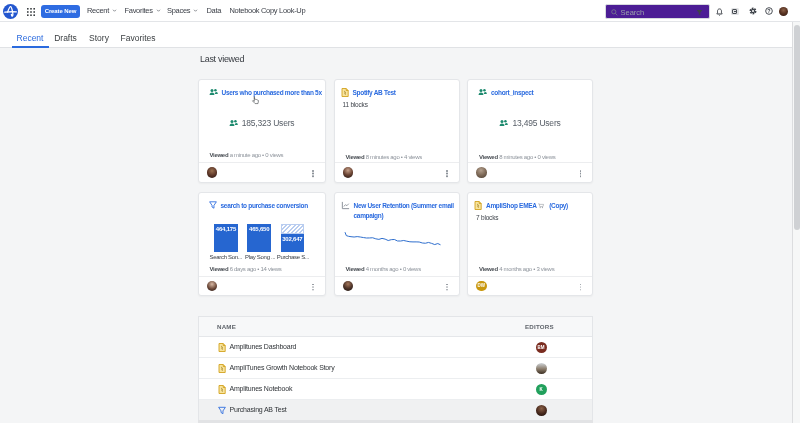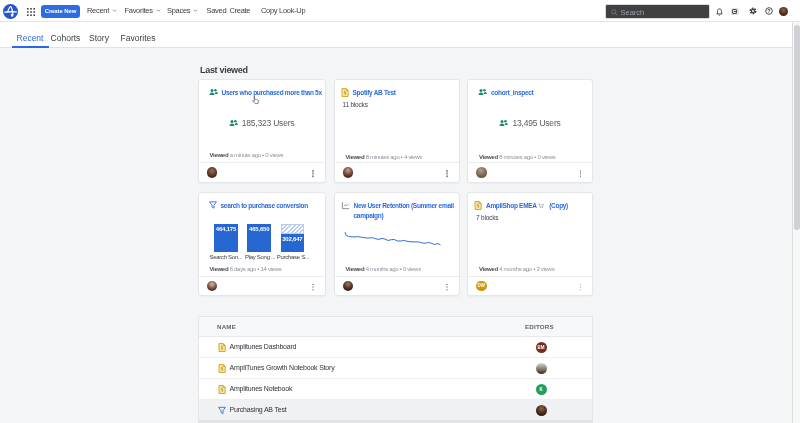--- a/index.html
+++ b/index.html
@@ -4,29 +4,29 @@
 <style>
 *{margin:0;padding:0;box-sizing:border-box;}
 html,body{width:800px;height:423px;overflow:hidden;}
 body{font-family:"Liberation Sans",sans-serif;background:#f4f5f6;position:relative;}
 .abs{position:absolute;}
 
 .topbar{position:absolute;left:0;top:0;width:800px;height:22px;background:#fff;border-bottom:1px solid #e3e5e8;}
 .createbtn{position:absolute;left:41px;top:4.5px;width:39px;height:13px;background:#2e6ce2;border-radius:3px;color:#fff;font-size:6px;letter-spacing:-0.1px;font-weight:bold;text-align:center;line-height:13px;}
 .nav{position:absolute;top:0;height:22px;line-height:22px;font-size:7.5px;letter-spacing:-0.3px;color:#3d4149;white-space:nowrap;}
 .caret{display:inline-block;width:5px;height:5px;margin-left:3px;}
-.search{position:absolute;left:604.5px;top:4px;width:105px;height:15px;border:1px solid #d7dadf;border-radius:2px;background:#404040;}
+.search{position:absolute;left:604.5px;top:4px;width:105px;height:15px;border:1px solid #d7dadf;border-radius:2px;background:#4c1d95;}
 .search .ph{position:absolute;left:15px;top:3.2px;font-size:7.5px;color:#9aa1ab;}
 
 .tabs{position:absolute;left:0;top:22px;width:800px;height:26px;background:#fff;border-bottom:1px solid #e0e2e5;}
 .tab{position:absolute;top:0;height:26px;line-height:33px;font-size:8.5px;color:#3c4043;text-align:center;}
 .tab.active{color:#2a6ade;}
 .tabline{position:absolute;left:11.5px;top:24px;width:37px;height:2px;background:#2a6ade;}
 
-.lastviewed{position:absolute;left:200px;top:65px;font-size:9px;letter-spacing:-0.3px;font-weight:700;color:#383c42;}
+.lastviewed{position:absolute;left:200px;top:54px;font-size:9px;letter-spacing:-0.3px;font-weight:400;color:#383c42;}
 .card{position:absolute;background:#fff;border:1px solid #e4e6e9;border-radius:3px;box-shadow:0 1px 2px rgba(0,0,0,.04);padding-left:20px;}
 .ct{position:absolute;left:10px;top:8px;right:3px;display:flex;align-items:flex-start;font-size:6.5px;letter-spacing:-0.3px;font-weight:bold;color:#2b6bdf;line-height:1.55;}
 .ct svg{flex:0 0 auto;margin-right:4px;margin-top:0px;}
 .ct span{white-space:nowrap;}
 .big{position:absolute;left:0;right:0;top:38px;display:flex;align-items:center;justify-content:center;font-size:8.5px;letter-spacing:-0.2px;color:#565d66;}
 .big svg{margin-right:4px;}
 .viewed{position:absolute;left:11px;font-size:6px;letter-spacing:-0.3px;color:#8d939b;white-space:nowrap;}
 .viewed b{color:#4a4f55;font-weight:bold;}
 .cfoot{position:absolute;left:0;right:0;bottom:0;height:19.5px;border-top:1px solid #ecedef;}
 .av{position:absolute;border-radius:50%;}
@@ -74,22 +74,22 @@
   <div class="createbtn">Create New</div>
   <div class="nav" style="left:87px">Recent<svg class="caret" viewBox="0 0 10 10">
         <path d="M2 3.5 L5 6.5 L8 3.5" fill="none" stroke="#3d4149" stroke-width="1.2"></path>
       </svg></div>
   <div class="nav" style="left:124.5px">Favorites<svg class="caret" viewBox="0 0 10 10">
         <path d="M2 3.5 L5 6.5 L8 3.5" fill="none" stroke="#3d4149" stroke-width="1.2"></path>
       </svg></div>
   <div class="nav" style="left:167px">Spaces<svg class="caret" viewBox="0 0 10 10">
         <path d="M2 3.5 L5 6.5 L8 3.5" fill="none" stroke="#3d4149" stroke-width="1.2"></path>
       </svg></div>
-  <div class="nav" style="left:206.5px">Saved</div>
-  <div class="nav" style="left:229.5px">Create</div>
+  <div class="nav" style="left:206.5px">Data</div>
+  <div class="nav" style="left:229.5px">Notebook</div>
   <div class="nav" style="left:261px">Copy Look-Up</div>
   <div class="search">
     <svg class="abs" style="left:5px;top:4px" width="7" height="7" viewBox="0 0 10 10">
         <circle cx="4" cy="4" r="3" fill="none" stroke="#7a828c" stroke-width="1.1"></circle>
         <line x1="6.2" y1="6.2" x2="9" y2="9" stroke="#7a828c" stroke-width="1.1"></line>
       </svg>
     <span class="ph">Search</span>
     <svg class="abs" style="right:6px;top:4px" width="7" height="7" viewBox="0 0 10 10">
         <path d="M1 1.5 H9 L6 5.5 V9 L4 7.8 V5.5 Z" fill="#3e434a"></path>
       </svg>
@@ -108,21 +108,21 @@
   </svg>
   <svg class="abs" style="left:765px;top:7.3px" width="8" height="8" viewBox="0 0 12 12">
     <circle cx="6" cy="6" r="5" fill="none" stroke="#3e434a" stroke-width="1.4"></circle>
     <text x="6" y="8.8" font-size="8" font-weight="bold" fill="#3e434a" text-anchor="middle" font-family="Liberation Sans">?</text>
   </svg>
   <div class="abs" style="left:779px;top:6.5px;width:9px;height:9px;border-radius:50%;background:radial-gradient(circle at 50% 35%,#8a6148 0%,#5a3423 45%,#2c1710 100%);"></div>
 </div>
 
 <div class="tabs">
   <div class="tab active" style="left:11.5px;width:37px">Recent</div>
-  <div class="tab" style="left:50px;width:31px">Cohorts</div>
+  <div class="tab" style="left:50px;width:31px">Drafts</div>
   <div class="tab" style="left:84px;width:30px">Story</div>
   <div class="tab" style="left:118px;width:40px">Favorites</div>
   <div class="tabline"></div>
 </div>
 
 <div class="sb">
     <div class="sbthumb"></div>
   </div>
 <div class="lastviewed">Last viewed</div>
 

